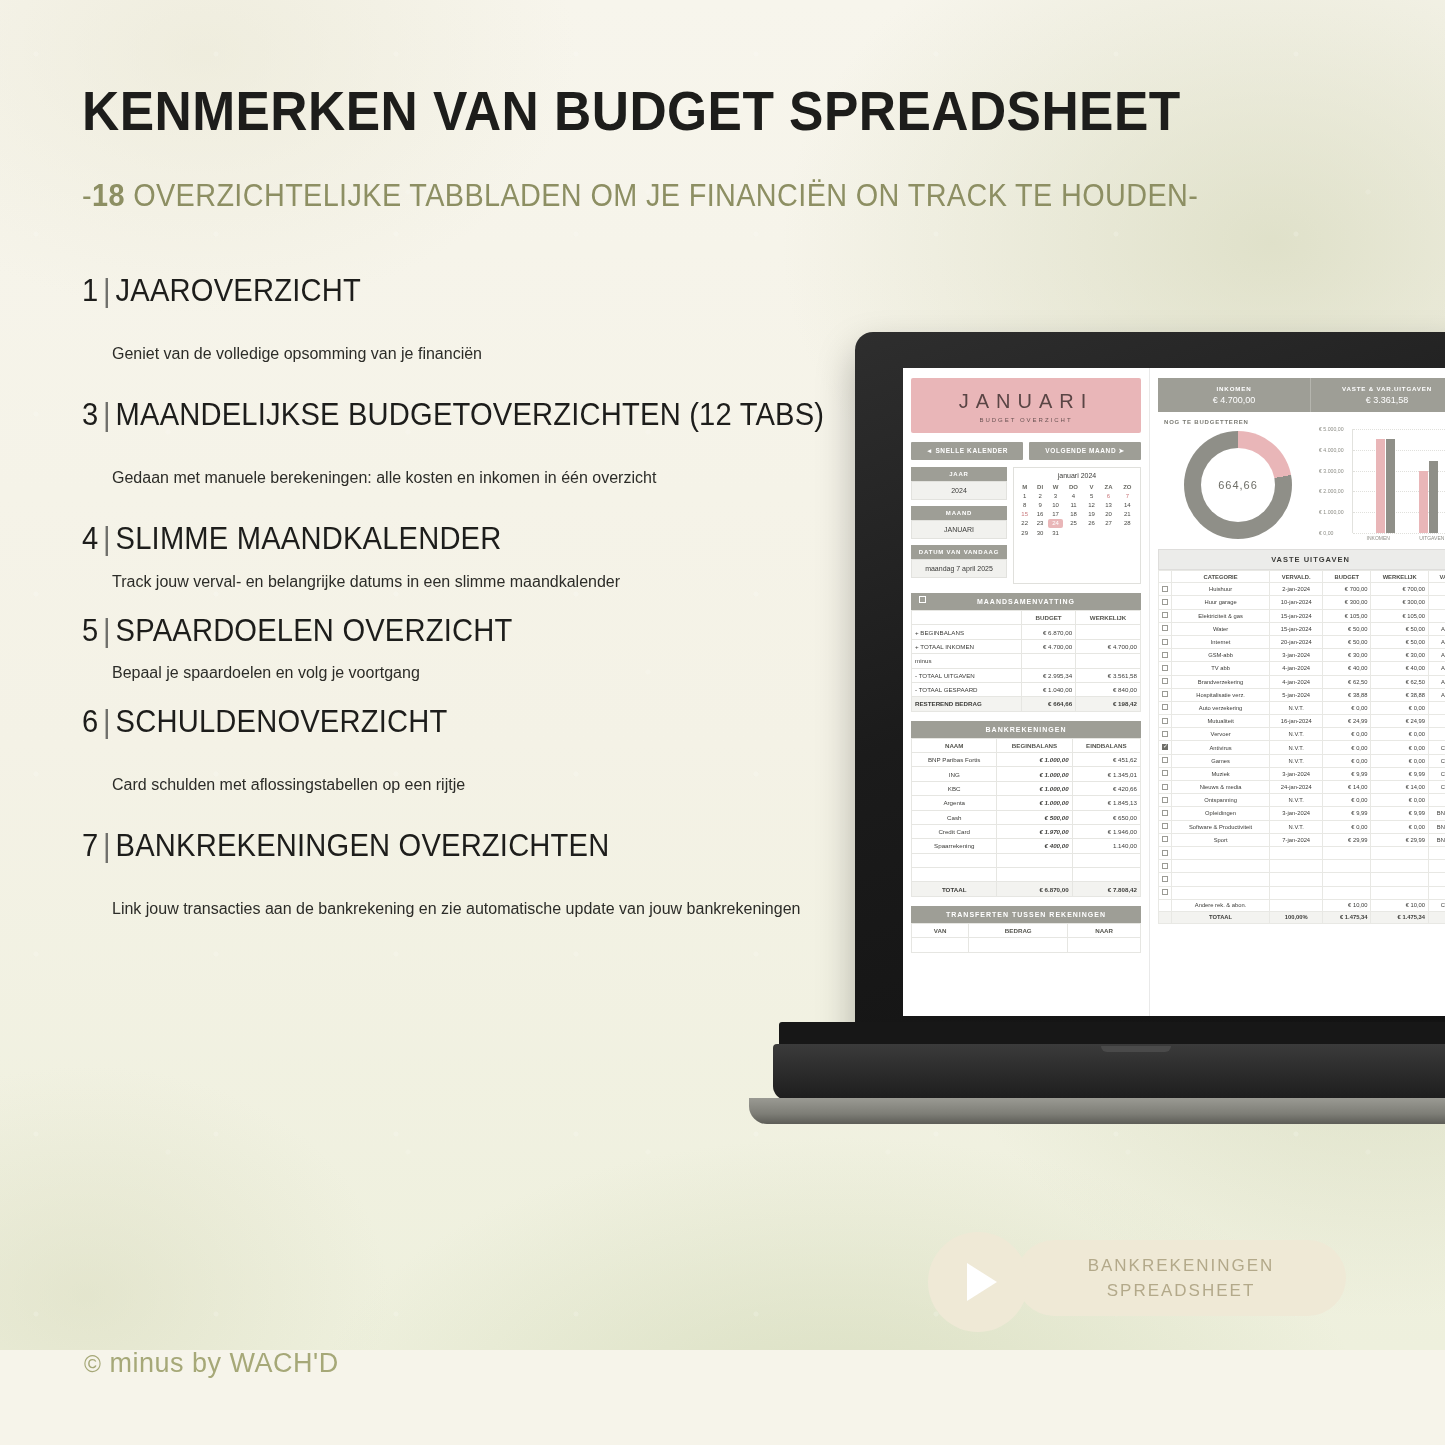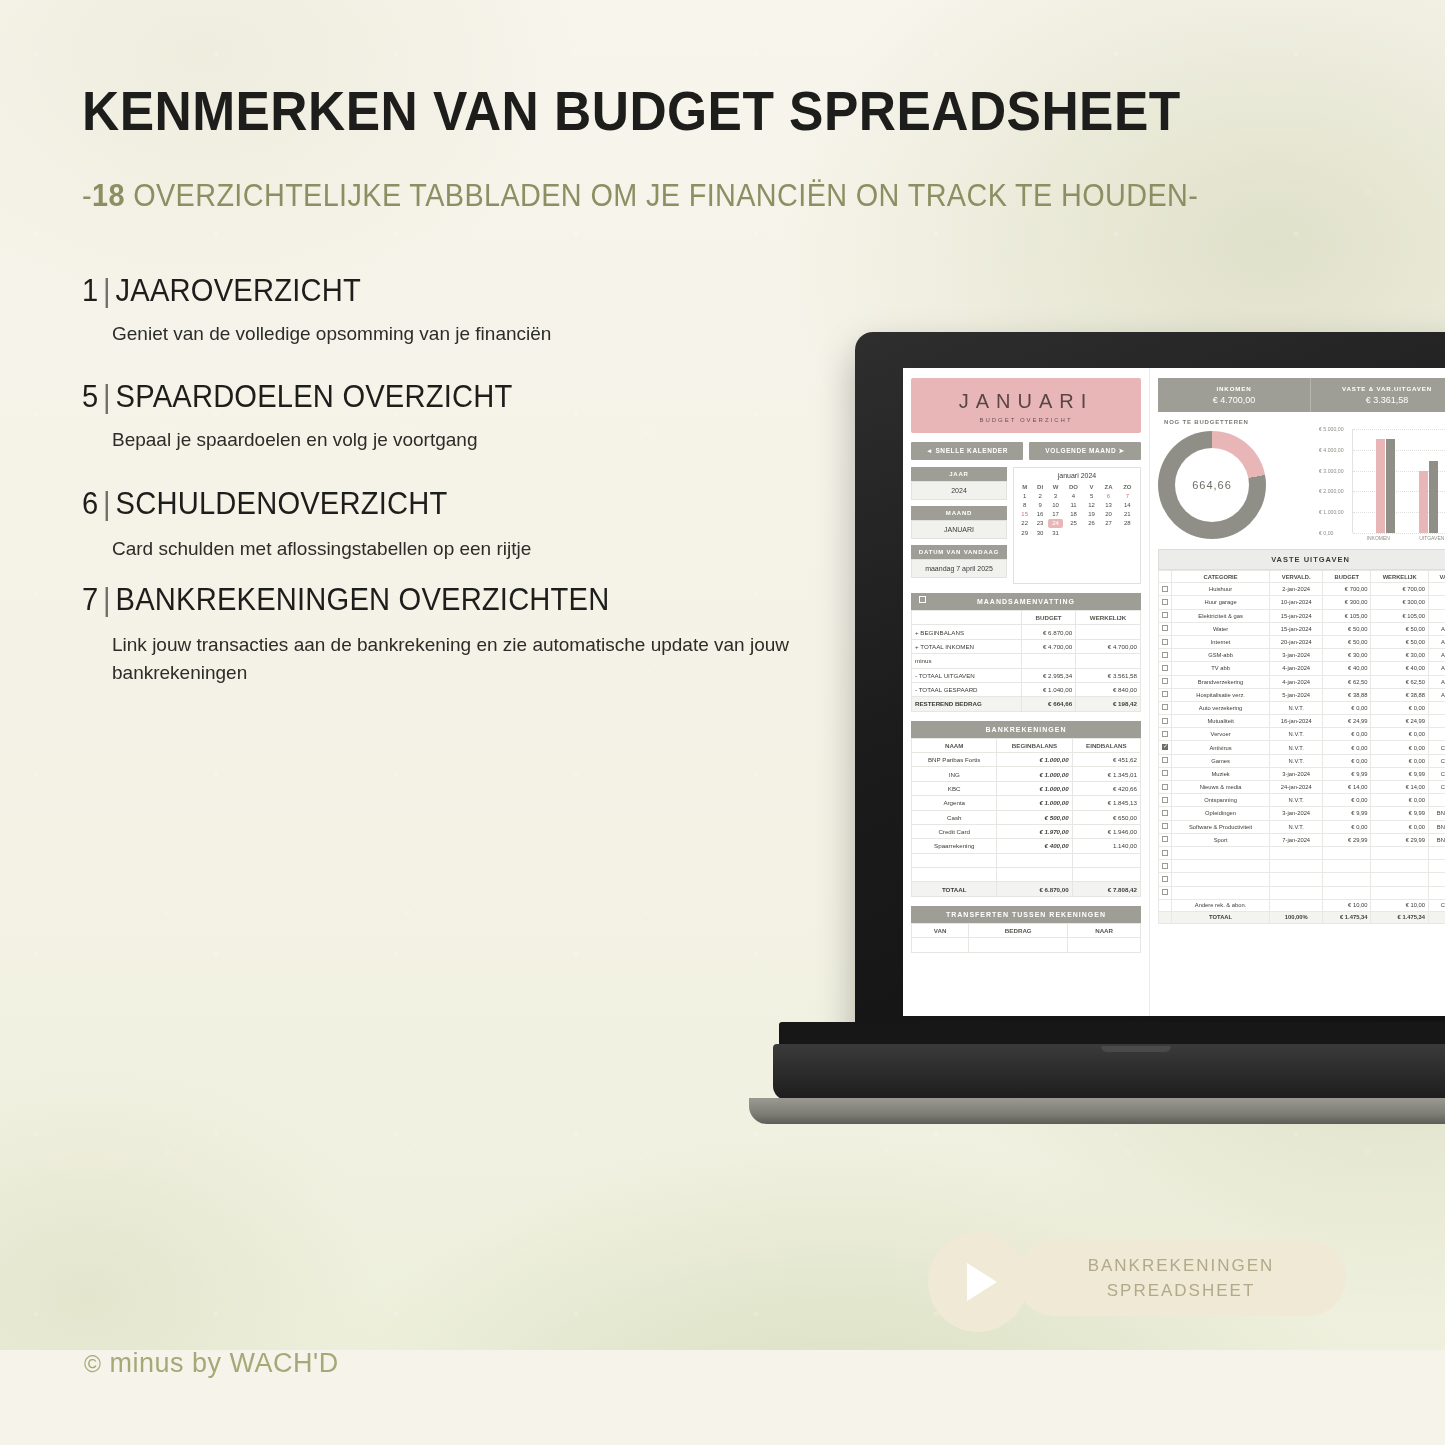--- a/index.html
+++ b/index.html
@@ -63,22 +63,22 @@
     letter-spacing: 0.2px;
     transform: scaleX(0.94);
     transform-origin: left center;
     white-space: nowrap;
     line-height: 1.35;
   }
   .f-num { font-weight: 400; }
   .f-sep { color: #6f6f6b; padding: 0 5px; font-weight: 300; }
   .f-label { font-weight: 400; }
   .f-desc {
-    margin: 8px 0 28px 30px;
-    font-size: 19px;
+    margin: 30px 0 28px 30px;
+    font-size: 16px;
     line-height: 1.5;
     color: #2c2c28;
     max-width: 760px;
     font-weight: 400;
   }
   .feature:nth-child(3) .f-desc,
   .feature:nth-child(4) .f-desc,
   .feature:nth-child(7) .f-desc { margin-top: 10px; margin-bottom: 16px; }
 
   
@@ -188,21 +188,21 @@
 
   
   .top-strip { display: flex; background: #9e9e96; color: #fff; }
   .top-cell { flex: 1; text-align: center; padding: 7px 2px; }
   .top-cell .t { font-size: 6.2px; letter-spacing: .8px; font-weight: 700; }
   .top-cell .v { font-size: 9px; margin-top: 3px; font-weight: 400; }
   .top-cell + .top-cell { border-left: 1px solid #b5b5ae; }
 
   .kpi-label { font-size: 6px; color: #7a7a73; letter-spacing: .8px; margin: 7px 0 0 6px; font-weight: 700; }
   .charts { display: flex; margin-top: 4px; }
-  .donut-wrap { width: 160px; display: flex; align-items: center; justify-content: flex-start; }
+  .donut-wrap { width: 160px; display: flex; align-items: center; justify-content: center; }
   .donut {
     width: 108px; height: 108px; border-radius: 50%;
     background: conic-gradient(#e9b6b8 0 22%, #8f8f88 22% 100%);
     display: flex; align-items: center; justify-content: center;
     position: relative;
   }
   .donut::after {
     content: ""; position: absolute; width: 74px; height: 74px; border-radius: 50%; background: #fff;
   }
   .donut span { position: relative; z-index: 2; font-size: 11px; color: #6d6d66; letter-spacing: 1px; }
@@ -274,21 +274,33 @@
   <div class="features">
 
     <div class="feature">
       <div class="f-head">
         <span class="f-num">1</span><span class="f-sep">|</span><span class="f-label">JAAROVERZICHT</span>
       </div>
       <div class="f-desc">Geniet van de volledige opsomming van je financiën</div>
     </div>
 
 
-
+    <div class="feature">
+      <div class="f-head">
+        <span class="f-num">3</span><span class="f-sep">|</span><span class="f-label">MAANDELIJKSE BUDGETOVERZICHTEN (12 TABS)</span>
+      </div>
+      <div class="f-desc">Gedaan met manuele berekeningen: alle kosten en inkomen in één overzicht</div>
+    </div>
+
+    <div class="feature">
+      <div class="f-head">
+        <span class="f-num">4</span><span class="f-sep">|</span><span class="f-label">SLIMME MAANDKALENDER</span>
+      </div>
+      <div class="f-desc">Track jouw verval- en belangrijke datums  in een slimme maandkalender</div>
+    </div>
 
     <div class="feature">
       <div class="f-head">
         <span class="f-num">5</span><span class="f-sep">|</span><span class="f-label">SPAARDOELEN OVERZICHT</span>
       </div>
       <div class="f-desc">Bepaal je spaardoelen en volg je voortgang</div>
     </div>
 
     <div class="feature">
       <div class="f-head">

